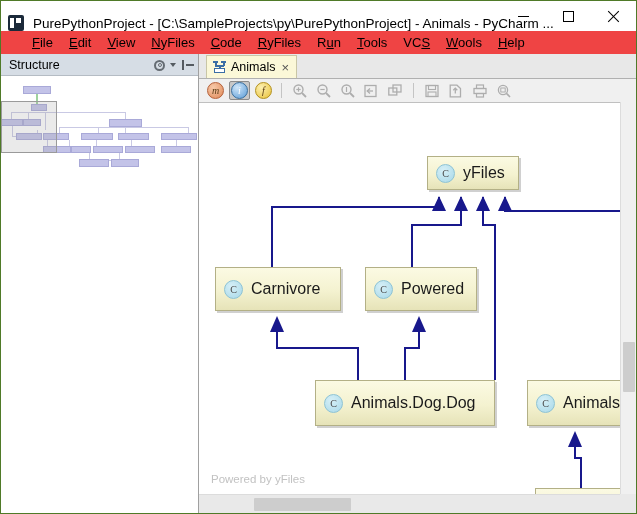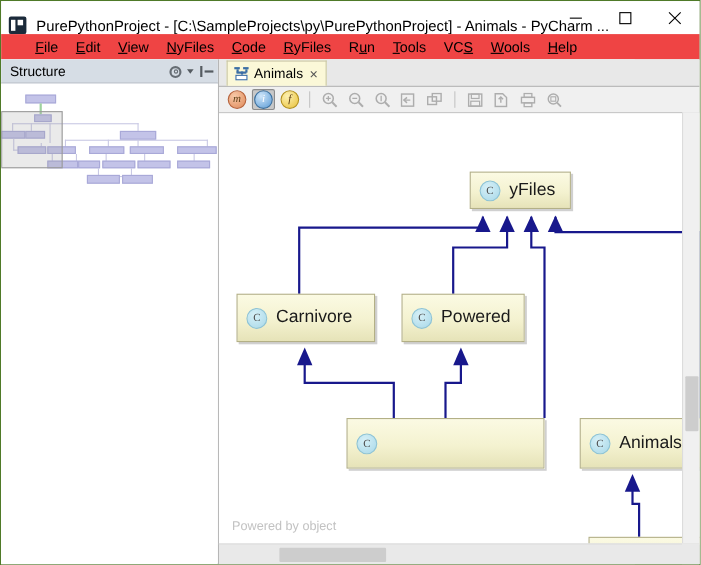--- a/index.html
+++ b/index.html
@@ -691,33 +691,34 @@
           <span class="node-label">Carnivore</span>
         </div>
 
         <div class="node" style="left:166px; top:164px; width:112px; height:44px;">
           <span class="node-icon">C</span>
           <span class="node-label">Powered</span>
         </div>
 
         <div class="node" style="left:116px; top:277px; width:180px; height:46px;">
           <span class="node-icon">C</span>
+          <span class="node-label">Animals.Dog.Dog</span>
         </div>
 
         <div class="node" style="left:328px; top:277px; width:110px; height:46px; overflow:hidden;">
           <span class="node-icon">C</span>
           <span class="node-label">Animals.</span>
         </div>
 
         <div class="node" style="left:336px; top:385px; width:102px; height:44px; overflow:hidden;">
           
           
         </div>
 
-        <div class="yfiles">Powered by object</div>
+        <div class="yfiles">Powered by yFiles</div>
       </div>
 
       <div class="vscroll">
         <div class="vthumb" style="top:240px; height:50px;"></div>
       </div>
     </div>
 
     <div class="hscroll">
       <div class="hthumb" style="left:55px; width:97px;"></div>
       <div class="corner-box"></div>

